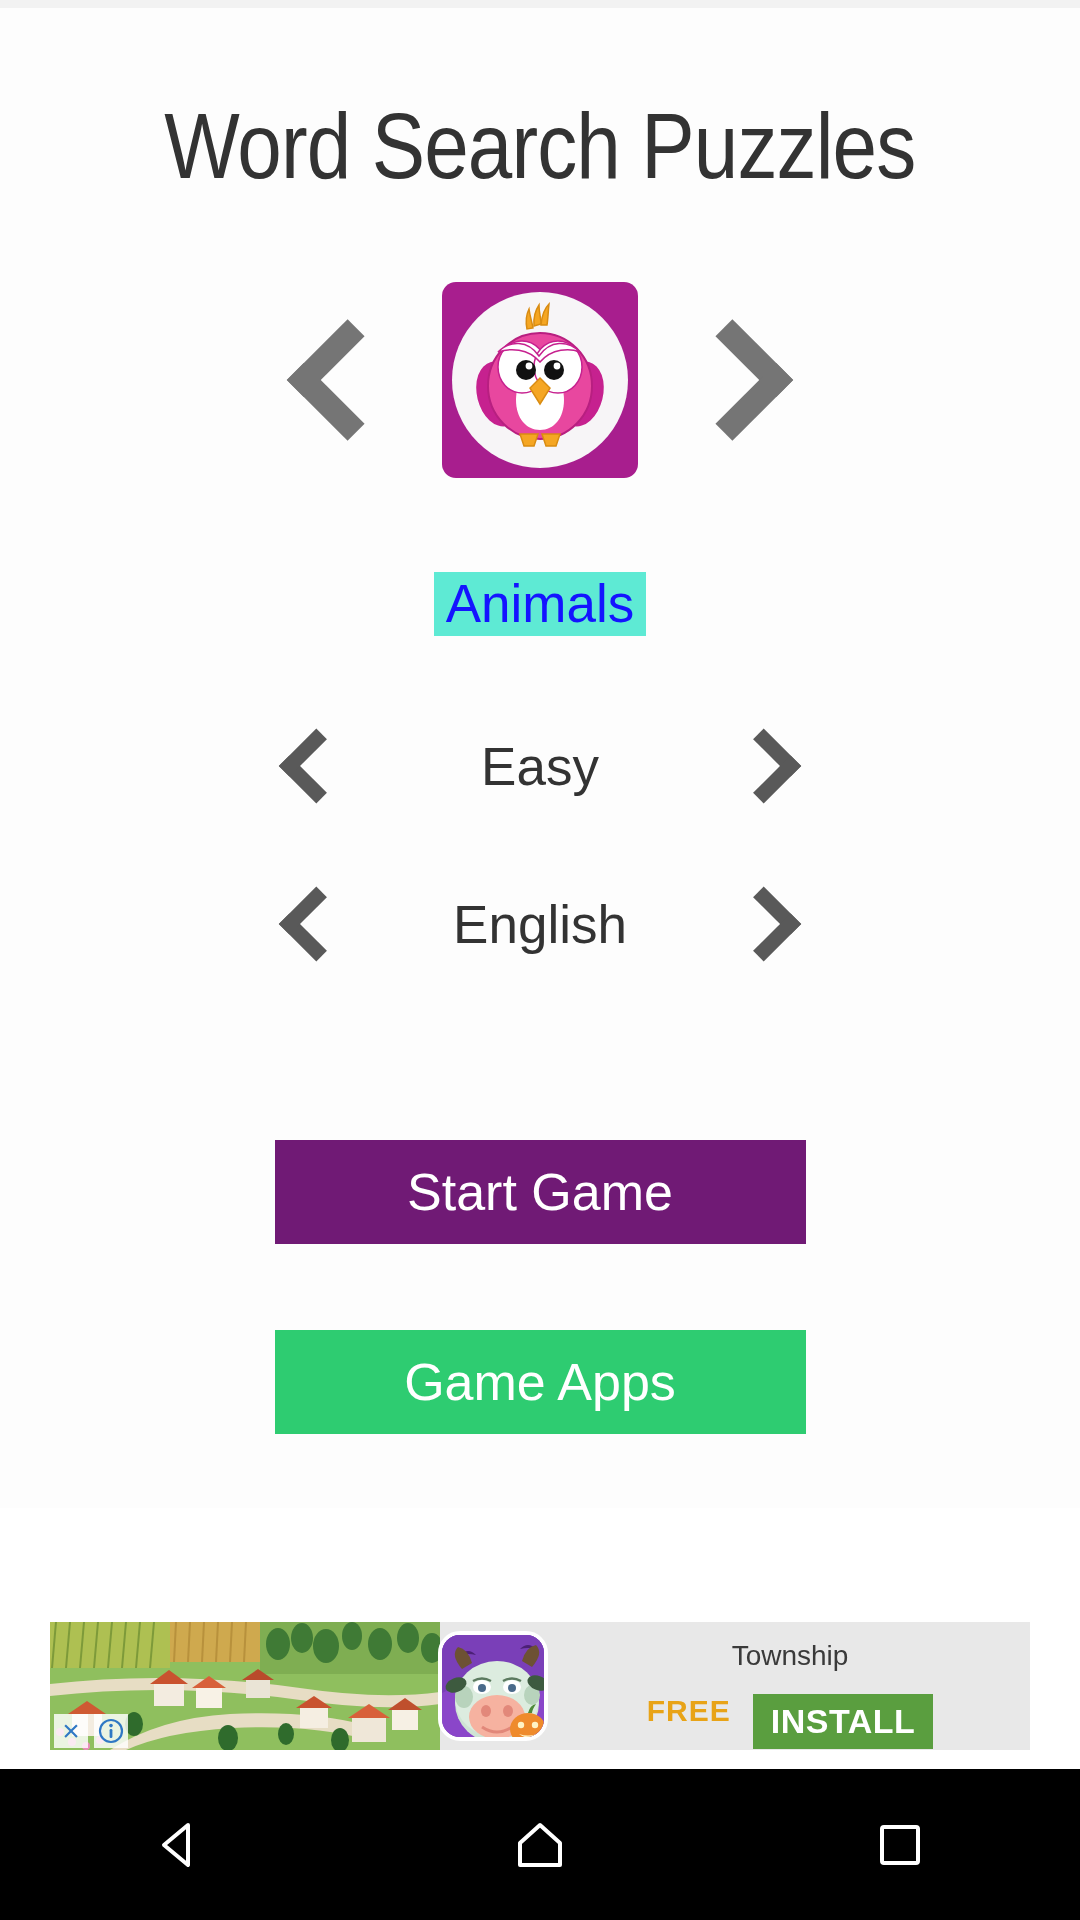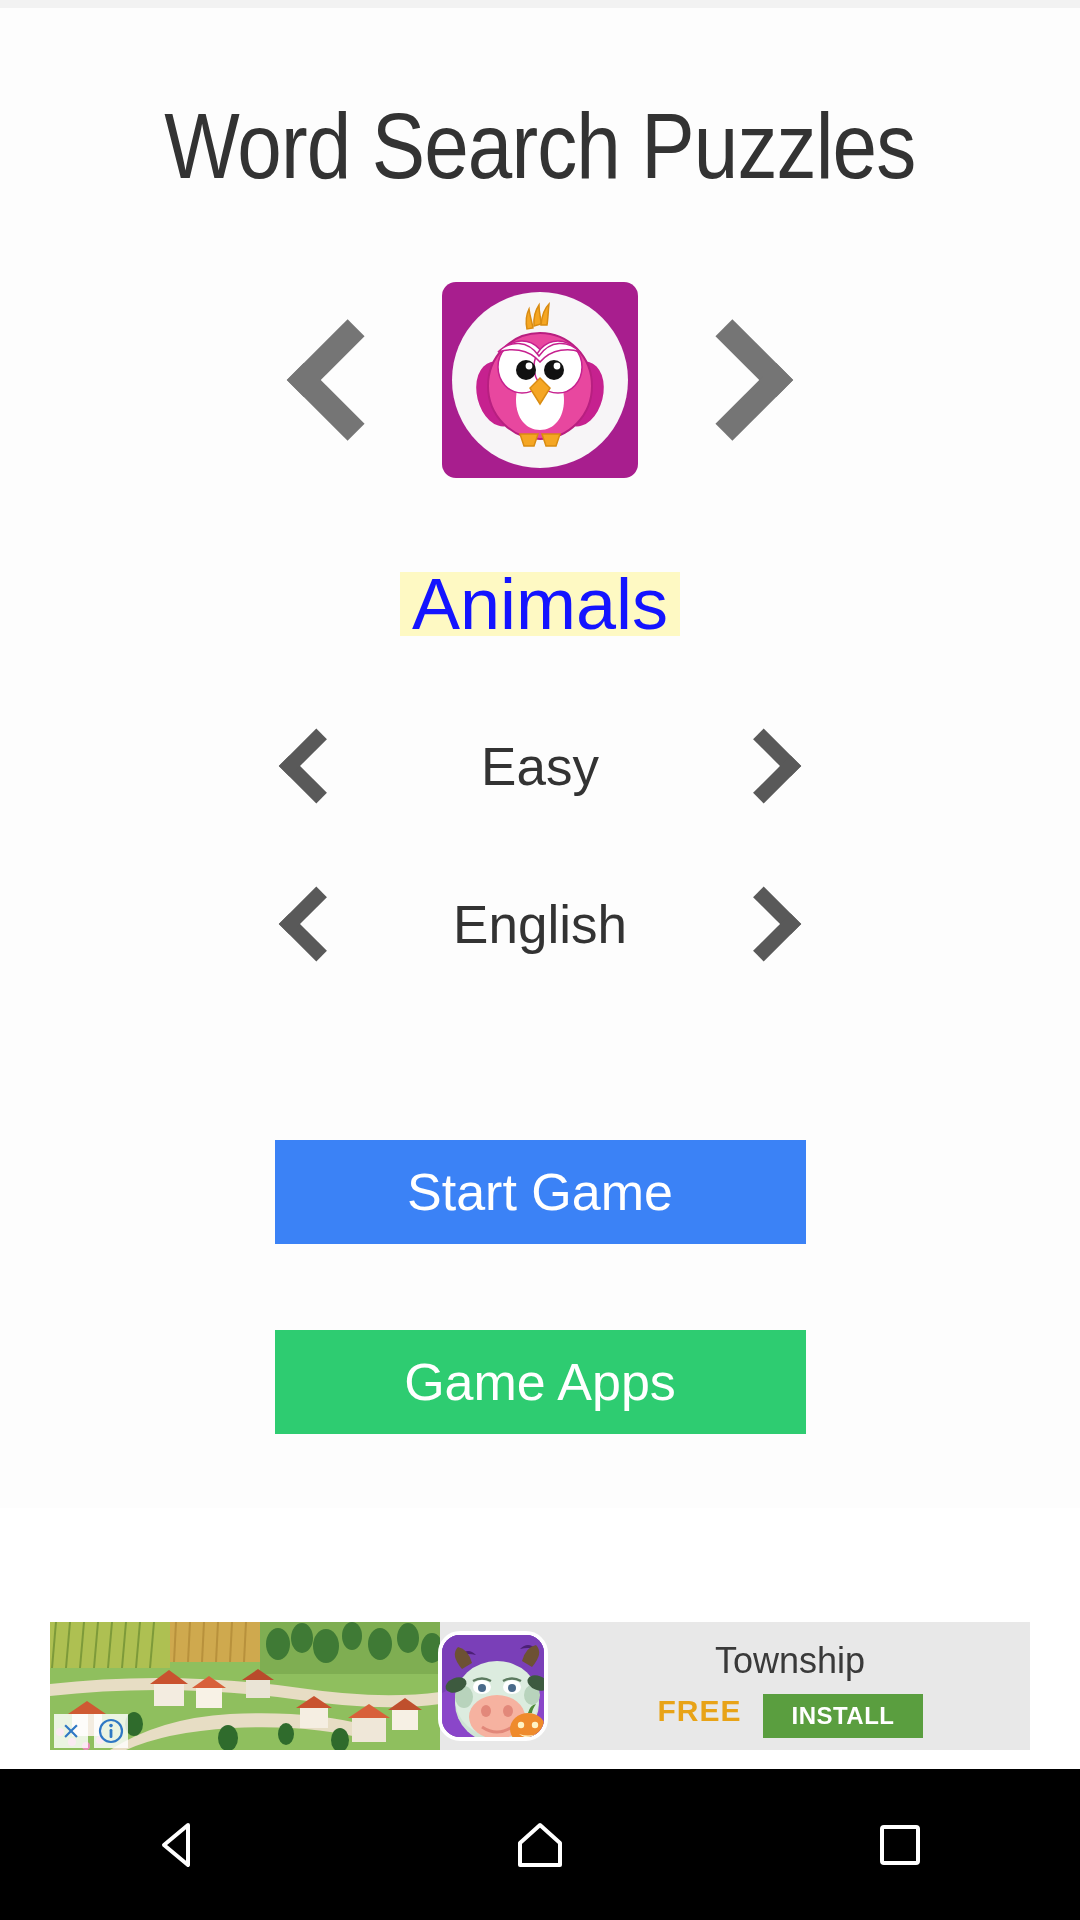--- a/index.html
+++ b/index.html
@@ -64,23 +64,23 @@
   }
   #category-icon-wrap svg{ display:block; }
 
   
   #category-label-wrap{
     margin-top:54px;
     height:64px;
     display:flex; align-items:center; justify-content:center;
   }
   #category-label{
-    background:#fef9c3;
+    background:#5eead4;
     color:#1414ff;
-    font-size:72px;
+    font-size:53px;
     line-height:64px;
     padding:0 12px;
     white-space:nowrap;
   }
 
   
   .sel-row{
     width:1080px;
     height:96px;
     margin-top:26px;
@@ -107,21 +107,21 @@
     font-size:53px;
     color:#333333;
     white-space:nowrap;
   }
   .sel-gap{ width:45px; flex:0 0 auto; }
 
   
   #start-game-button{
     margin-top:132px;
     width:531px; height:104px;
-    background:#3b82f6;
+    background:#701a75;
     color:#ffffff;
     font-size:52px;
     display:flex; align-items:center; justify-content:center;
     border:none; cursor:pointer;
     font-family:"Liberation Sans", sans-serif;
   }
   #other-apps-button{
     margin-top:50px;
     width:531px; height:104px;
     background:#2ecc71;
@@ -151,41 +151,41 @@
     width:110px; height:110px;
     border-radius:22px;
     border:4px solid #ffffff;
     overflow:hidden;
     background:#7a3fb8;
   }
   #ad-title{
     position:absolute;
     left:500px; right:0; top:18px;
     text-align:center;
-    font-size:36px;
+    font-size:28px;
     color:#3a3a3a;
   }
   #ad-cta-row{
     position:absolute;
     left:500px; right:0; top:72px;
     display:flex; align-items:flex-start; justify-content:center;
     gap:22px;
   }
   #ad-price{
     font-size:30px;
     color:#e8a317;
     font-weight:bold;
     letter-spacing:1px;
   }
   #ad-install-button{
     background:#5a9e3f;
     color:#ffffff;
-    font-size:24px;
+    font-size:34px;
     font-weight:bold;
-    padding:8px 28px;
+    padding:8px 18px;
     letter-spacing:.5px;
     cursor:pointer;
   }
   #ad-close-icon{
     position:absolute; left:4px; bottom:2px;
     width:34px; height:34px;
     color:#2f78c4;
     font-size:30px;
     line-height:34px;
     text-align:center;

